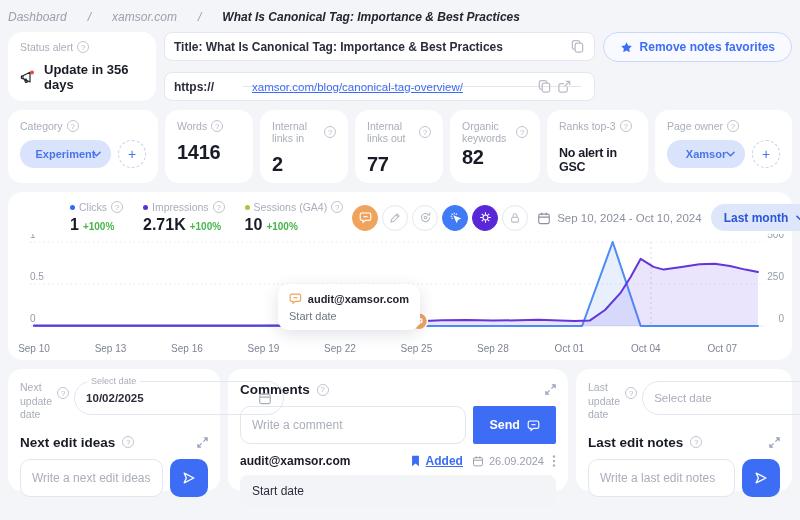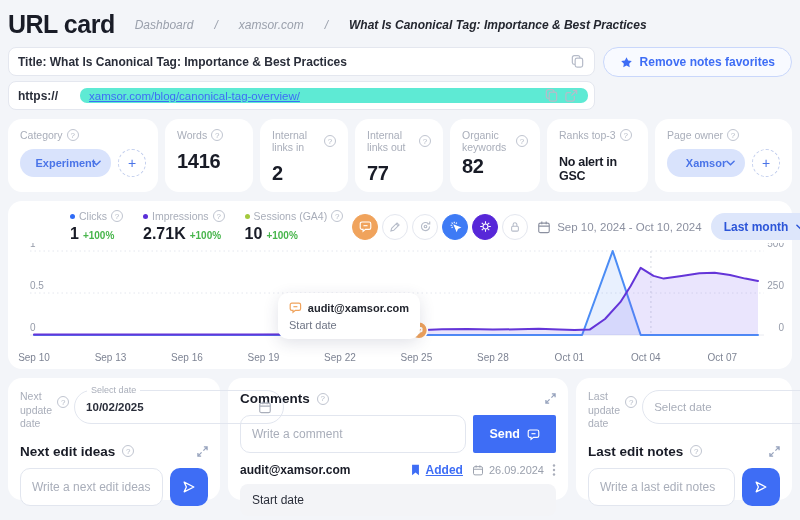--- a/index.html
+++ b/index.html
@@ -23,28 +23,28 @@
   .card { background:#fff; border-radius:14px; }
 
   
   .row1 { display:flex; gap:8px; align-items:stretch; }
   .status-card { width:148px; padding:9px 12px; }
   .lbl { font-size:10.5px; color:#a9aeba; display:flex; align-items:center; gap:4px; }
   .help { width:12px; height:12px; border:1px solid #c0c5d0; border-radius:50%;
           color:#b4bac6; font-size:8px; display:inline-flex; align-items:center; justify-content:center; flex:0 0 auto;}
   .help::before { content:"?"; }
   .status-msg { display:flex; align-items:center; gap:7px; margin-top:9px; font-size:13px; font-weight:bold; }
-  .mid-col { flex:1; display:flex; flex-direction:column; gap:5px; }
+  .mid-col { flex:1; display:flex; flex-direction:column; gap:5px;justify-content:space-between; }
   .field { display:flex; align-items:center; background:#fff; border:1px solid #e4e7ef; border-radius:8px;
            height:29px; padding:0 9px; gap:8px; }
   .field .ftext { flex:1; font-size:12px; font-weight:bold; color:#2a2e3a; border:none; outline:none; background:transparent; font-family:inherit; }
   .url-outer { padding:0 0 0 9px; }
   .url-prefix { font-size:12px; font-weight:bold; color:#2a2e3a; margin-right:8px; }
   .url-inner { flex:1; align-self:stretch; display:flex; align-items:center; gap:5px;
-               background:#5eead4; border-radius:7px; margin:6px; padding:0 9px; }
+               background:#e5e5e5; border-radius:7px; margin:13px; padding:0 9px; }
   .url-link { flex:1; font-size:11.5px; color:var(--accent,#3e6df5); text-decoration:underline; cursor:pointer;
               white-space:nowrap; overflow:hidden; }
   .icon-btn { color:#b6bcc9; cursor:pointer; display:inline-flex; flex:0 0 auto; }
   .fav-btn { align-self:flex-start; height:30px; display:flex; align-items:center; gap:7px;
              border:1px solid #c9d7fb; background:#f8faff; color:var(--accent,#3e6df5);
              border-radius:15px; padding:0 16px; font-size:12px; font-weight:bold; cursor:pointer; }
 
   
   .row2 { display:flex; gap:7px; margin-top:9px; }
   .m-card { padding:10px 12px; height:73px; }
@@ -110,33 +110,47 @@
   .cmt-right { margin-left:auto; display:flex; align-items:center; gap:5px; }
   .badge-added { color:var(--accent,#3e6df5); font-size:12px; font-weight:bold;text-decoration:underline; }
   .cmt-date { color:#9aa0ad; font-size:11px; }
   .dots { color:#a9aeba; cursor:pointer; display:inline-flex; margin-left:3px; }
   .cmt-body { margin-top:7px; background:#f3f4f7; border-radius:8px; padding:9px 12px; font-size:12px; color:#2a2e3a; }
 </style>
 </head>
 <body>
 
 <div class="hdr">
-  <h1>URL card</h1>
   <div class="crumbs">
     <span>Dashboard</span>
     <span>/</span>
     <span>xamsor.com</span>
     <span>/</span>
     <span class="last">What Is Canonical Tag: Importance &amp; Best Practices</span>
   </div>
 </div>
 
 <div class="page">
 
   <div class="row1">
+    <div class="card status-card">
+      <div class="lbl">
+          <span>Status alert</span>
+          <span class="help"></span>
+        </div>
+      <div class="status-msg">
+        <span style="display:inline-flex">
+          <svg width="17" height="17" viewBox="0 0 17 17">
+              <path d="M3 6.8 L10 3.2 V13 L3 9.6 Z M3 6.8 H2.2 a.8.8 0 0 0 -.8.8 v1.2 a.8.8 0 0 0 .8.8 H3 Z M4.5 10.3 l.8 2.6 a.8.8 0 0 0 1 .5 l.9-.3 -1-3 Z" fill="none" stroke="#23262f" stroke-width="1.2" stroke-linejoin="round"></path>
+              <circle cx="12" cy="3.5" r="2" fill="#e84a3f"></circle>
+            </svg>
+        </span>
+        <span>Update in 356 days</span>
+      </div>
+    </div>
 
     <div class="mid-col">
       <div class="field">
         <input class="ftext" value="Title: What Is Canonical Tag: Importance &amp; Best Practices" style="">
         <span class="icon-btn">
           <svg width="15" height="15" viewBox="0 0 16 16" fill="none" stroke="currentColor" stroke-width="1.3">
               <rect x="5.5" y="4.5" width="8" height="9.5" rx="2"></rect>
               <path d="M10.5 4.5 V3.8 a2 2 0 0 0 -2-2 H4.5 a2 2 0 0 0 -2 2 V9 a2 2 0 0 0 2 2 h.7"></path>
             </svg>
         </span>

